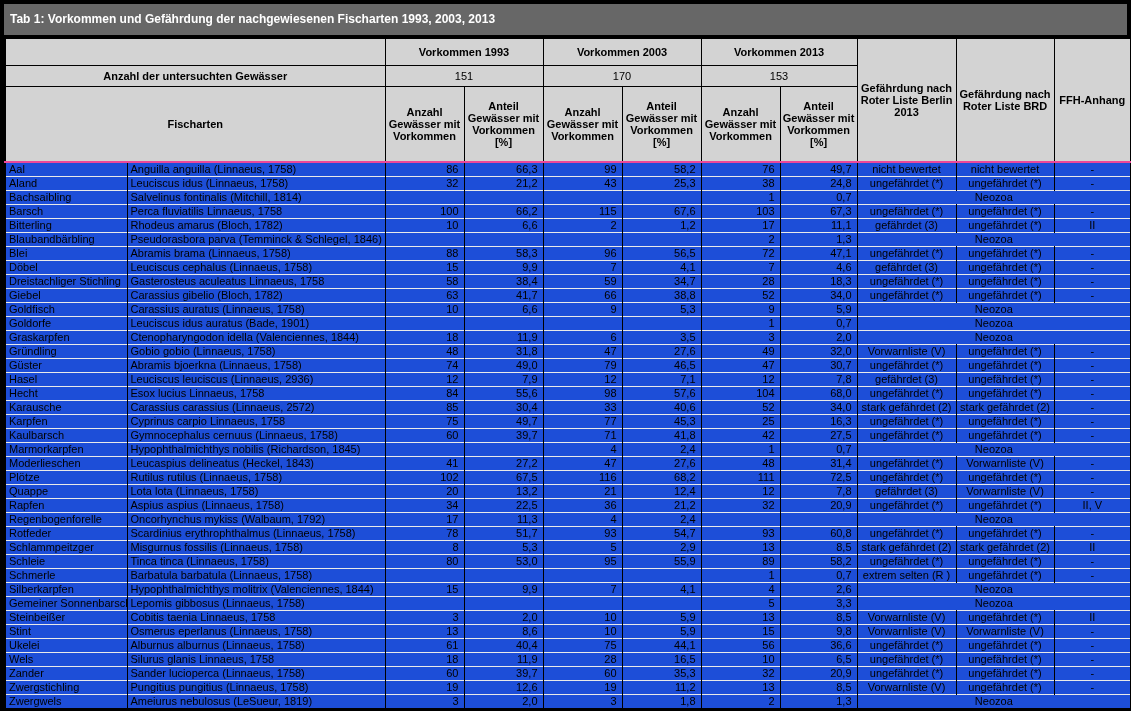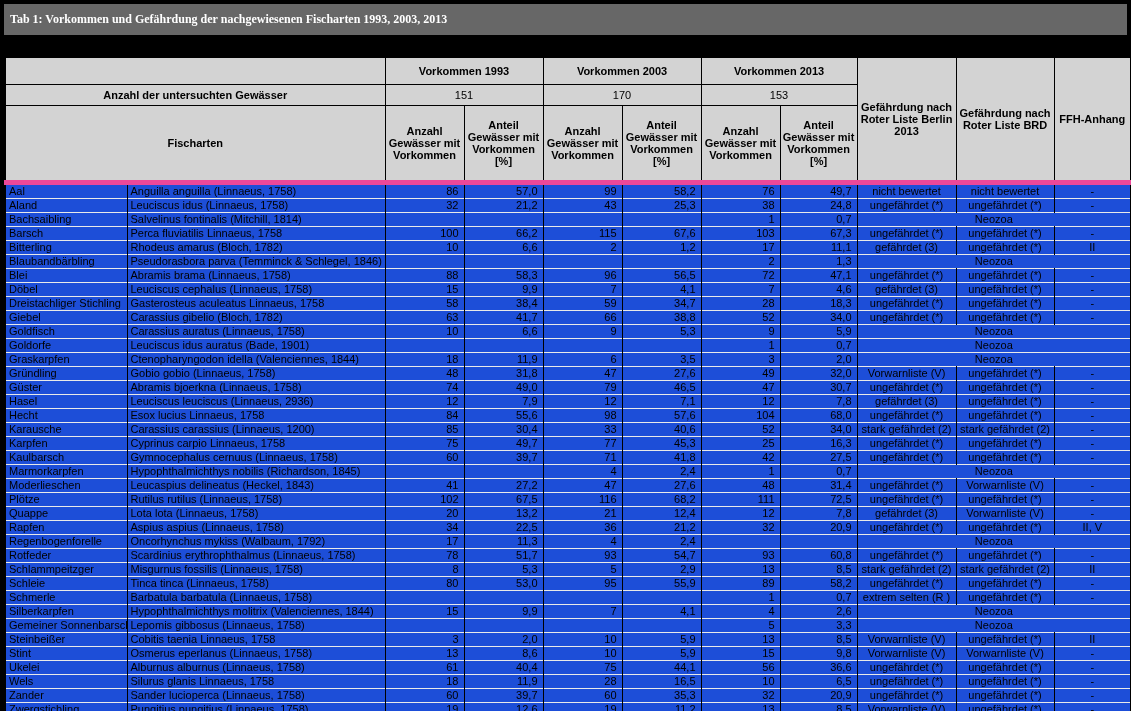--- a/index.html
+++ b/index.html
@@ -13,22 +13,21 @@
     padding:4px;
   }
   .title-bar{
     background:#676767;
     color:#fff;
     font-size:12px;
     font-weight:bold;
     height:31px;
     line-height:31px;
     padding-left:6px;
-    margin-bottom:21px;
-    font-family:Liberation Serif, serif;
+    margin-bottom:2px;
   }
   table{
     border-collapse:collapse;
     table-layout:fixed;
     width:1123px;
     background:#1d4ed8;
     border:2px solid #000;
   }
   thead th, thead td{
     border:1px solid #000;
@@ -47,21 +46,21 @@
     height:13px;
     font-size:11px;
     line-height:13px;
     padding:0 3px;
     border-right:1px solid #000;
     border-left:1px solid #000;
     border-top:1px solid #e9e9e9;
     white-space:nowrap;
     overflow:hidden;
   }
-  tbody tr:first-child td{border-top:5px solid #ec4899;}
+  tbody tr:first-child td{border-top:2px solid #ec4899;}
   td.c-name, td.c-sci{text-align:left;}
   td.c-num{text-align:right;padding-right:5px;}
   td.c-status, td.c-ffh, td.c-neozoa{text-align:center;}
 </style>
 </head>
 <body>
 
 <div class="title-bar">Tab 1: Vorkommen und Gefährdung der nachgewiesenen Fischarten 1993, 2003, 2013</div>
 
 <table>
@@ -102,21 +101,21 @@
       <th>Anteil Gewässer mit Vorkommen [%]</th>
       <th>Anzahl Gewässer mit Vorkommen</th>
       <th>Anteil Gewässer mit Vorkommen [%]</th>
     </tr>
   </thead>
   <tbody>
       <tr>
         <td class="c-name">Aal</td>
         <td class="c-sci">Anguilla anguilla (Linnaeus, 1758)</td>
         <td class="c-num">86</td>
-        <td class="c-num">57,0</td>
+        <td class="c-num">66,3</td>
         <td class="c-num">99</td>
         <td class="c-num">58,2</td>
         <td class="c-num">76</td>
         <td class="c-num">49,7</td>
         <td class="c-status">nicht bewertet</td>
         <td class="c-status">nicht bewertet</td>
         <td class="c-ffh">-</td>
       </tr>
       <tr>
         <td class="c-name">Aland</td>
@@ -311,21 +310,21 @@
         <td class="c-num">98</td>
         <td class="c-num">57,6</td>
         <td class="c-num">104</td>
         <td class="c-num">68,0</td>
         <td class="c-status">ungefährdet (*)</td>
         <td class="c-status">ungefährdet (*)</td>
         <td class="c-ffh">-</td>
       </tr>
       <tr>
         <td class="c-name">Karausche</td>
-        <td class="c-sci">Carassius carassius (Linnaeus, 1200)</td>
+        <td class="c-sci">Carassius carassius (Linnaeus, 2572)</td>
         <td class="c-num">85</td>
         <td class="c-num">30,4</td>
         <td class="c-num">33</td>
         <td class="c-num">40,6</td>
         <td class="c-num">52</td>
         <td class="c-num">34,0</td>
         <td class="c-status">stark gefährdet (2)</td>
         <td class="c-status">stark gefährdet (2)</td>
         <td class="c-ffh">-</td>
       </tr>

